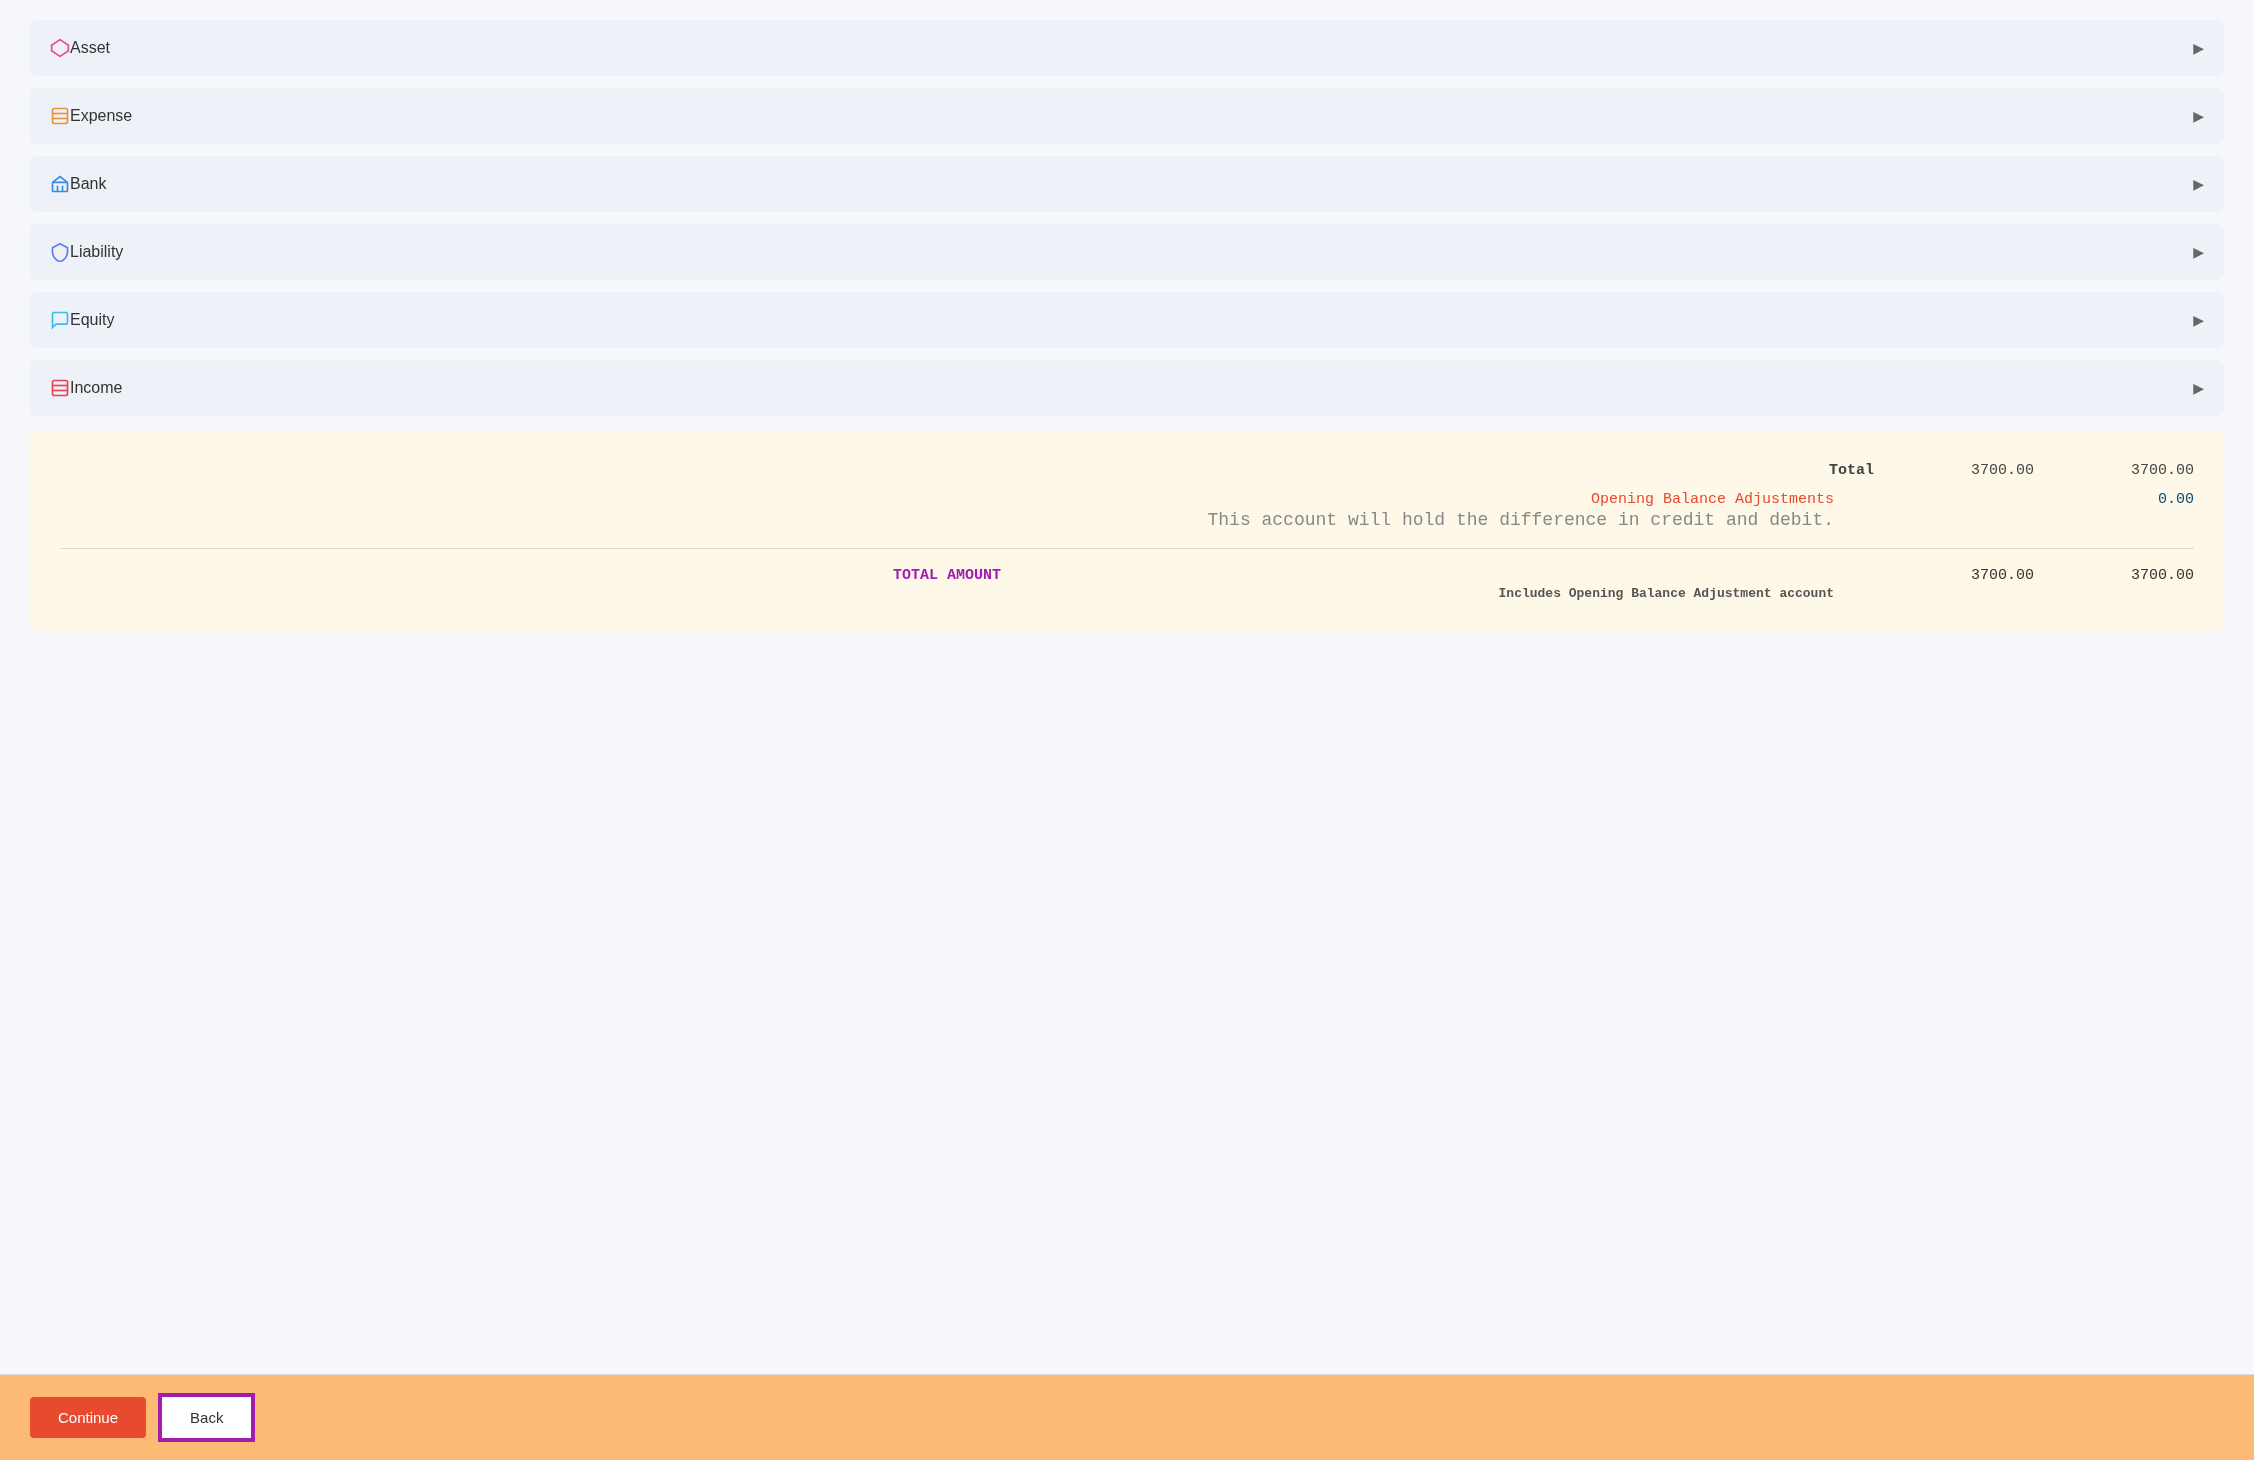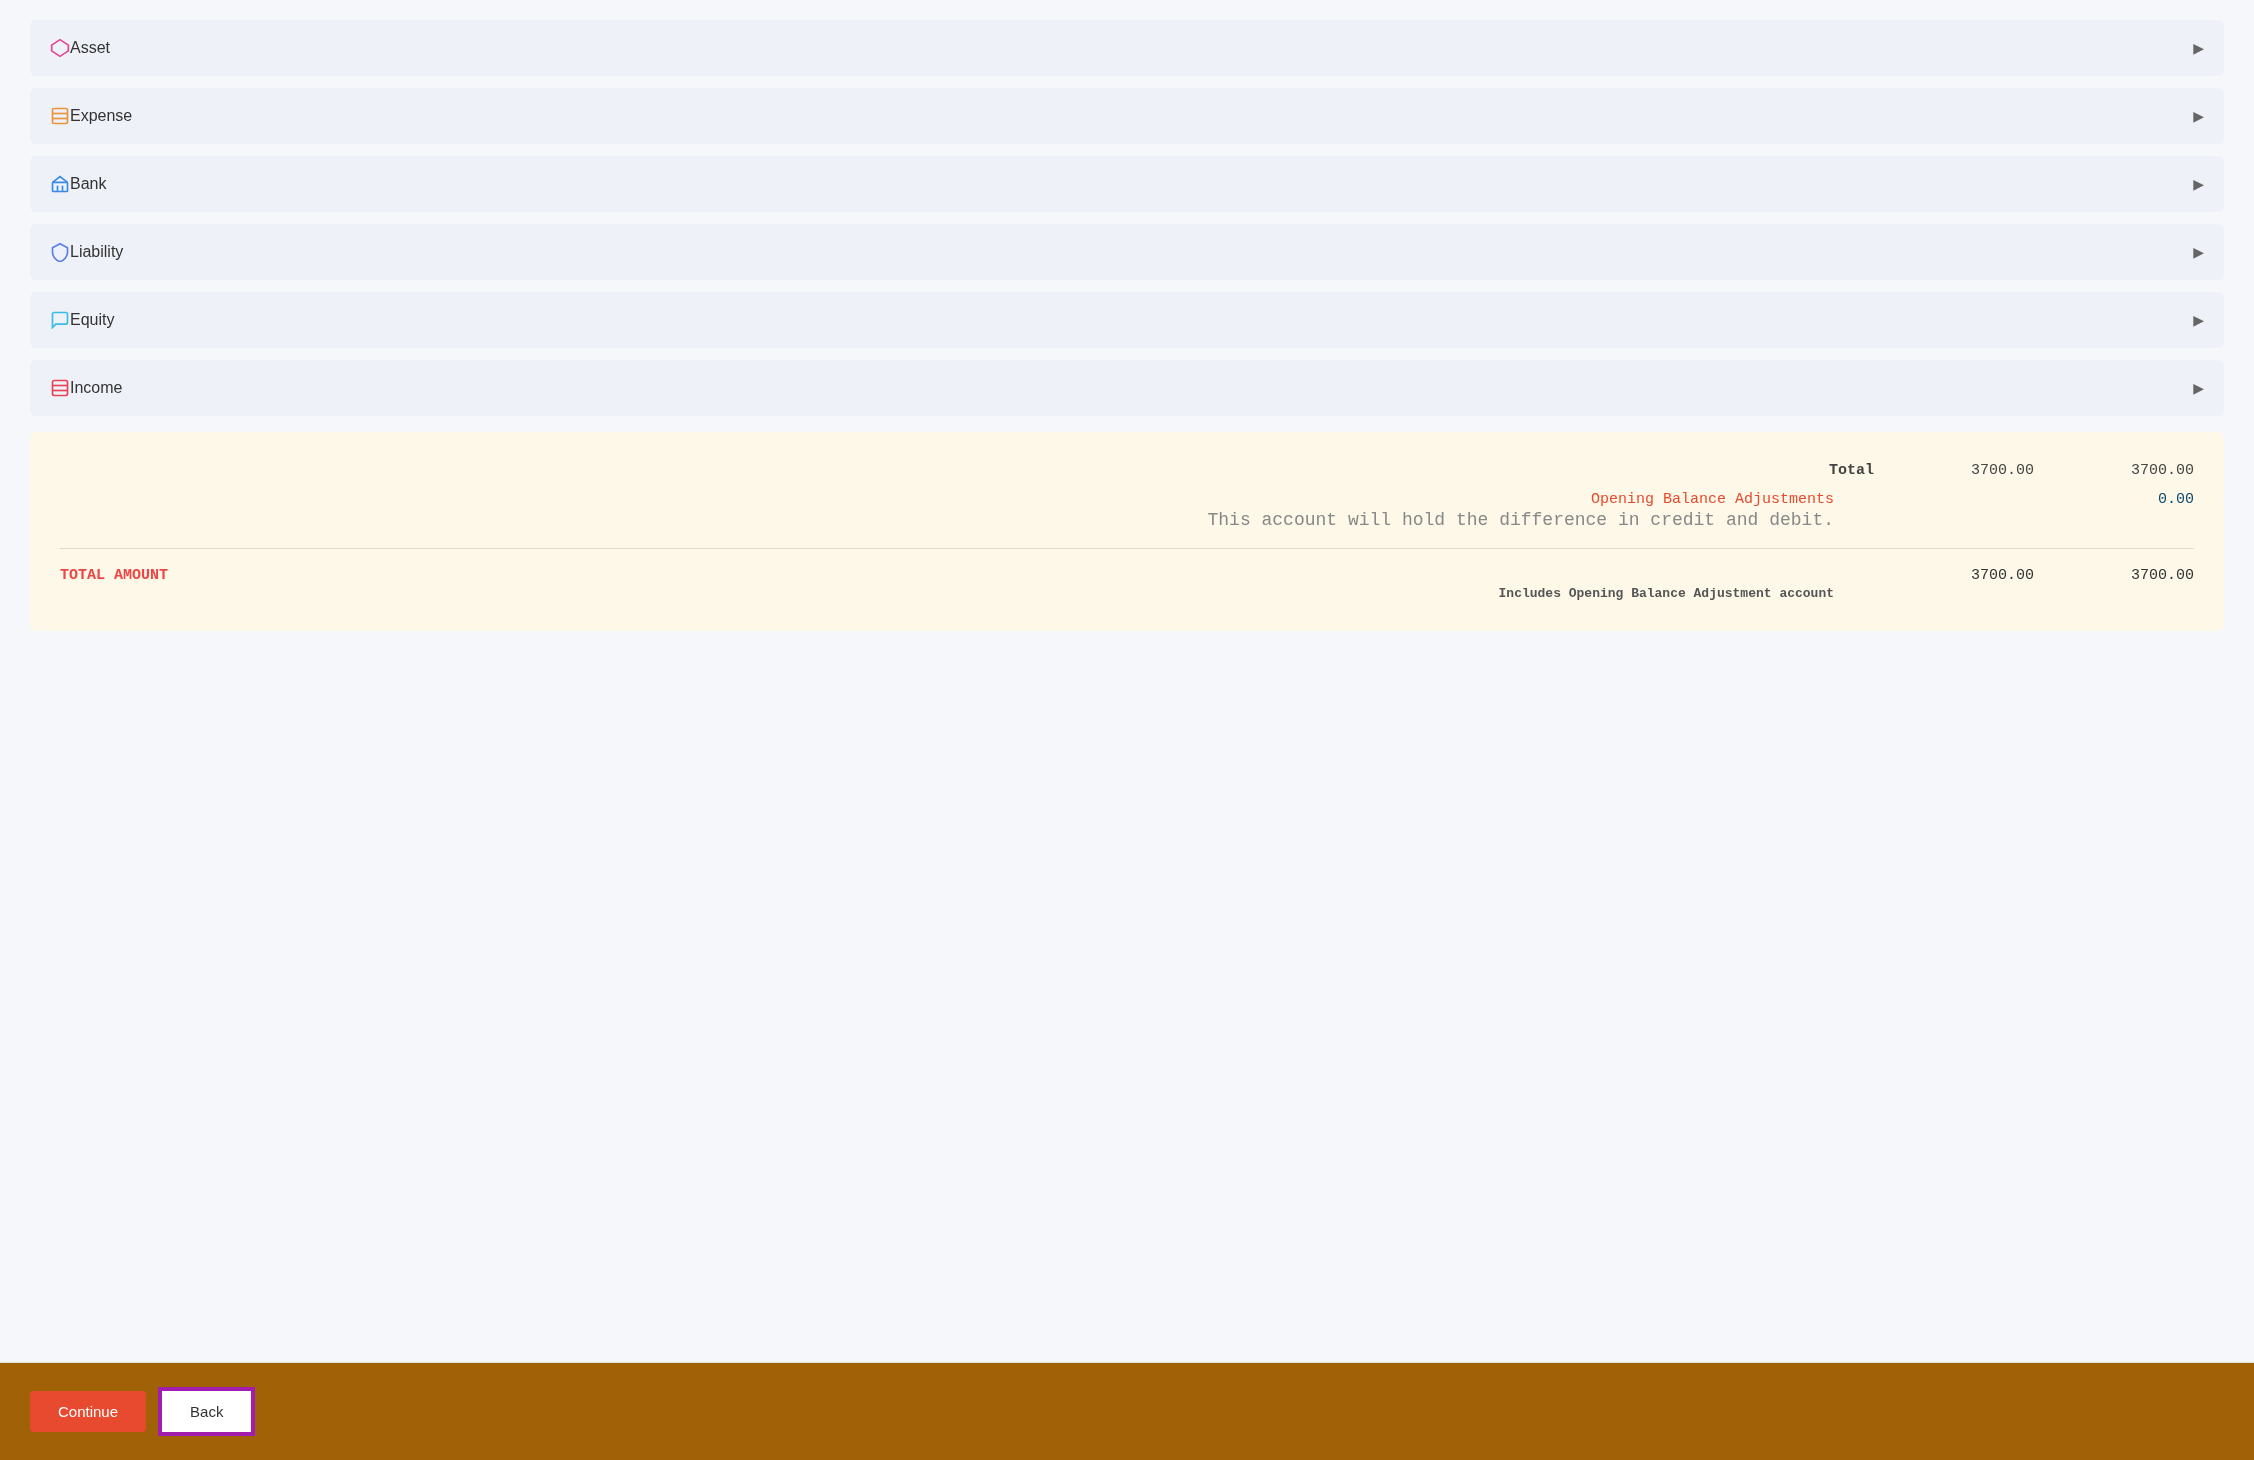--- a/index.html
+++ b/index.html
@@ -100,22 +100,22 @@
       text-align: right;
     }
     .divider {
       border: none;
       border-top: 1px solid #e0d9c4;
       margin: 12px 0;
     }
     .total-label {
       font-weight: 700;
       font-size: 15px;
-      color: #ef4444;
-      text-align: left;
+      color: #a21caf;
+      text-align: center;
       padding-right: 40px;
       flex: 1;
     }
     .total-sublabel {
       font-size: 13px;
       font-weight: 600;
       color: #555;
       text-align: right;
       padding-right: 40px;
       flex: 1;
@@ -130,23 +130,23 @@
       padding-right: 20px;
     }
     .total-amount-right {
       font-size: 15px;
       font-weight: 500;
       color: #333;
       width: 140px;
       text-align: right;
     }
     .footer {
-      background: #a16207;
+      background: #fdba74;
       border-top: 1px solid #ddd;
-      padding: 24px 30px;
+      padding: 18px 30px;
       display: flex;
       align-items: center;
       gap: 12px;
     }
     .btn-continue {
       background: #e84a2f;
       color: #fff;
       border: none;
       border-radius: 4px;
       padding: 12px 28px;

